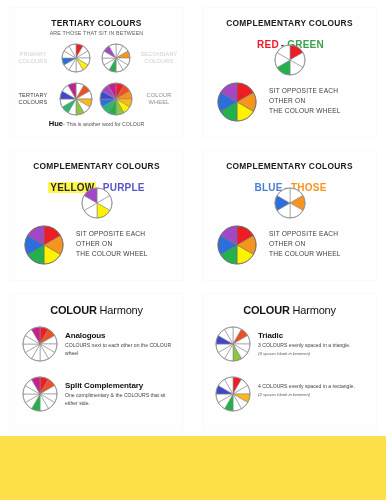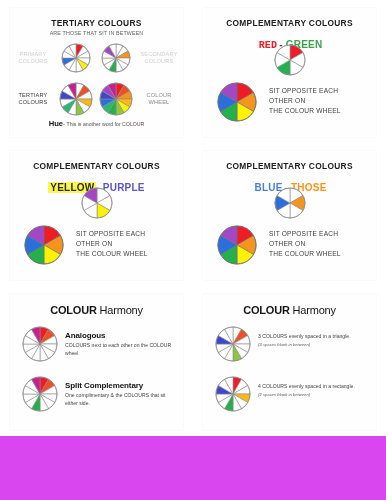--- a/index.html
+++ b/index.html
@@ -9,21 +9,21 @@
     font-family:"Liberation Sans", sans-serif;
     color:#231f20;
     overflow:hidden;
   }
   .page{
     position:relative;
     width:386px;height:500px;
     display:grid;
     grid-template-columns:193px 193px;
     grid-template-rows:143px 143px 150px;
-    background:#d946ef;
+    background:#fde047;
   }
   .card{
     position:relative;
     background:#ffffff;
     overflow:hidden;
   }
   .card-inner{
     position:absolute;
     left:10px;right:10px;top:8px;bottom:6px;
     background:#fefefe;
@@ -233,21 +233,21 @@
       <div class="hue-line">
         <b>Hue</b><span>-</span> <span class="thin">This is another word for COLOUR</span>
       </div>
     </div>
   </div>
 
   <div class="card">
     <div class="card-inner">
       <div class="title t-main">COMPLEMENTARY COLOURS</div>
       <div class="pair">
-        <span class="hl" id="rg-left" style="color: rgb(238, 28, 37); font-family: Liberation Mono, monospace;">RED</span><span class="dash">-</span> <span id="rg-right" style="color: rgb(58, 163, 74);">GREEN</span>
+        <span class="hl" id="rg-left" style="color: rgb(238, 28, 37);">RED</span><span class="dash">-</span> <span id="rg-right" style="color: rgb(58, 163, 74);">GREEN</span>
       </div>
       <div class="comp-wheel-top" id="w-rg-top">
           <svg width="32" height="32" viewBox="0 0 32 32">
             <path d="M 16 16 L 16.00 1.00 A 15 15 0 0 1 28.99 8.50 Z" fill="#ee1c25" stroke="#8c8c8c" stroke-width="0.6" stroke-linejoin="round"></path>
             <path d="M 16 16 L 28.99 8.50 A 15 15 0 0 1 28.99 23.50 Z" fill="#ffffff" stroke="#8c8c8c" stroke-width="0.6" stroke-linejoin="round"></path>
             <path d="M 16 16 L 28.99 23.50 A 15 15 0 0 1 16.00 31.00 Z" fill="#ffffff" stroke="#8c8c8c" stroke-width="0.6" stroke-linejoin="round"></path>
             <path d="M 16 16 L 16.00 31.00 A 15 15 0 0 1 3.01 23.50 Z" fill="#22b14c" stroke="#8c8c8c" stroke-width="0.6" stroke-linejoin="round"></path>
             <path d="M 16 16 L 3.01 23.50 A 15 15 0 0 1 3.01 8.50 Z" fill="#ffffff" stroke="#8c8c8c" stroke-width="0.6" stroke-linejoin="round"></path>
             <path d="M 16 16 L 3.01 8.50 A 15 15 0 0 1 16.00 1.00 Z" fill="#ffffff" stroke="#8c8c8c" stroke-width="0.6" stroke-linejoin="round"></path>
             <circle cx="16" cy="16" r="15" fill="none" stroke="#8c8c8c" stroke-width="0.78"></circle>
@@ -414,20 +414,21 @@
               <path d="M 18 18 L 18.00 35.00 A 17 17 0 0 1 9.50 32.72 Z" fill="#ffffff" stroke="#8c8c8c" stroke-width="0.6" stroke-linejoin="round"></path>
               <path d="M 18 18 L 9.50 32.72 A 17 17 0 0 1 3.28 26.50 Z" fill="#ffffff" stroke="#8c8c8c" stroke-width="0.6" stroke-linejoin="round"></path>
               <path d="M 18 18 L 3.28 26.50 A 17 17 0 0 1 1.00 18.00 Z" fill="#ffffff" stroke="#8c8c8c" stroke-width="0.6" stroke-linejoin="round"></path>
               <path d="M 18 18 L 1.00 18.00 A 17 17 0 0 1 3.28 9.50 Z" fill="#3f48cc" stroke="#8c8c8c" stroke-width="0.6" stroke-linejoin="round"></path>
               <path d="M 18 18 L 3.28 9.50 A 17 17 0 0 1 9.50 3.28 Z" fill="#ffffff" stroke="#8c8c8c" stroke-width="0.6" stroke-linejoin="round"></path>
               <path d="M 18 18 L 9.50 3.28 A 17 17 0 0 1 18.00 1.00 Z" fill="#ffffff" stroke="#8c8c8c" stroke-width="0.6" stroke-linejoin="round"></path>
               <circle cx="18" cy="18" r="17" fill="none" stroke="#8c8c8c" stroke-width="0.78"></circle>
             </svg>
           </div>
         <div class="h-txt">
+          <div class="h-name">Triadic</div>
           <div class="h-desc">3 COLOURS evenly spaced in a triangle.</div>
           <div class="h-note">(3 spaces blank in between)</div>
         </div>
       </div>
 
       <div class="h-row r2">
         <div id="w-tetradic">
             <svg width="36" height="36" viewBox="0 0 36 36">
               <path d="M 18 18 L 18.00 1.00 A 17 17 0 0 1 26.50 3.28 Z" fill="#ee1c25" stroke="#8c8c8c" stroke-width="0.6" stroke-linejoin="round"></path>
               <path d="M 18 18 L 26.50 3.28 A 17 17 0 0 1 32.72 9.50 Z" fill="#ffffff" stroke="#8c8c8c" stroke-width="0.6" stroke-linejoin="round"></path>

